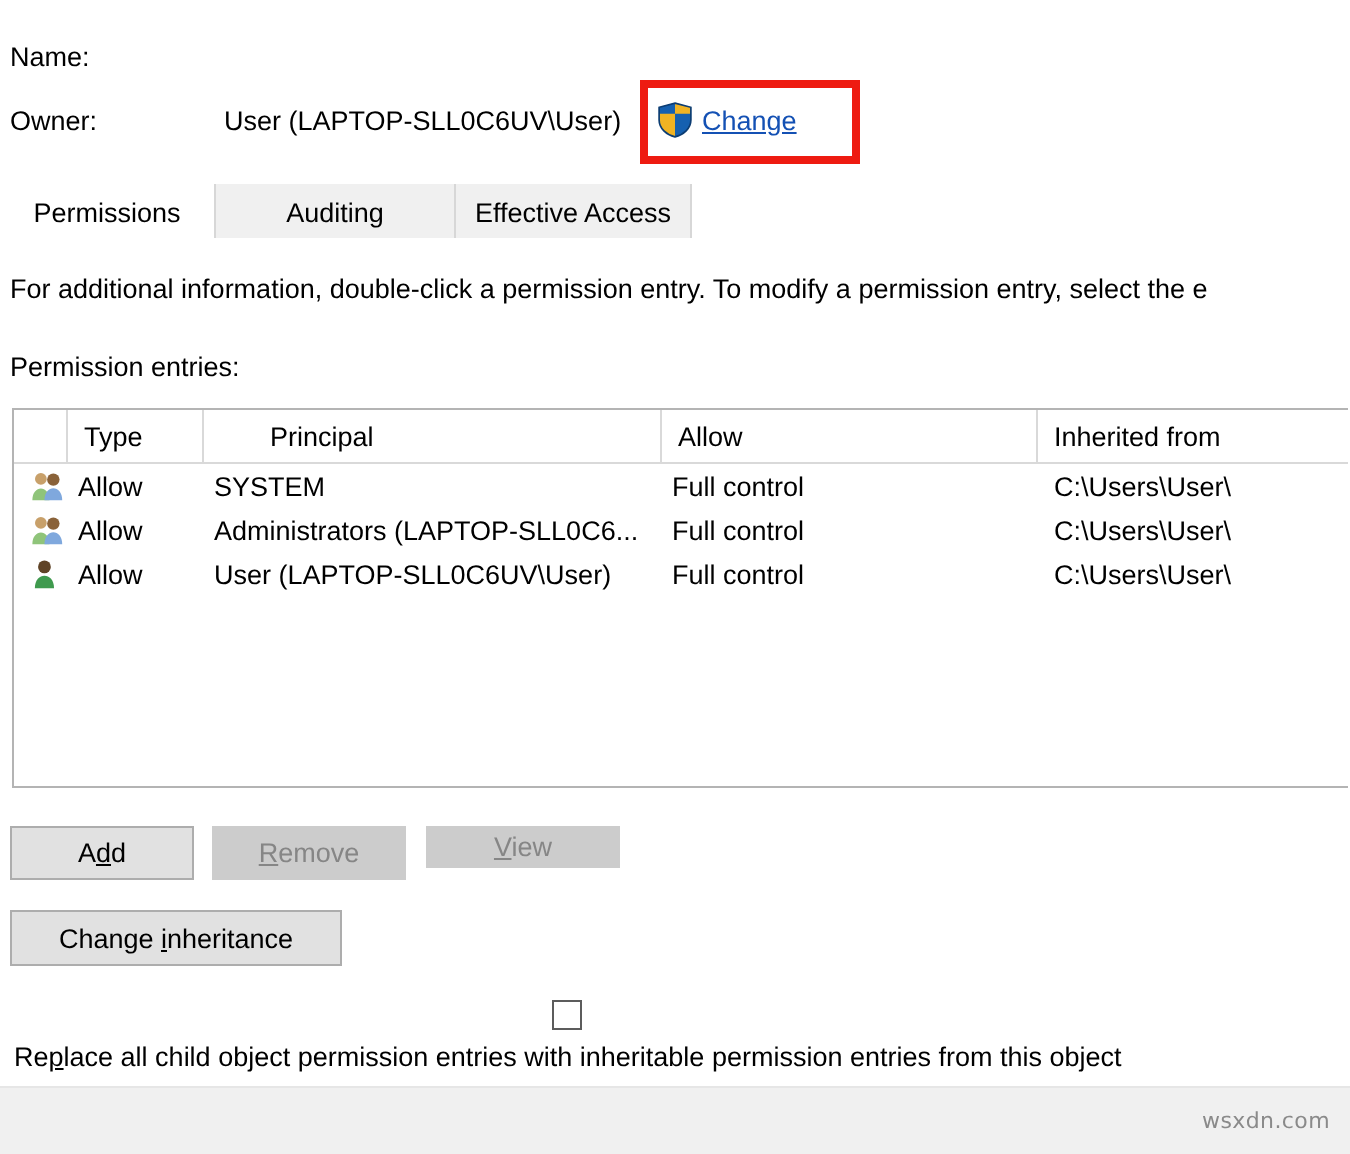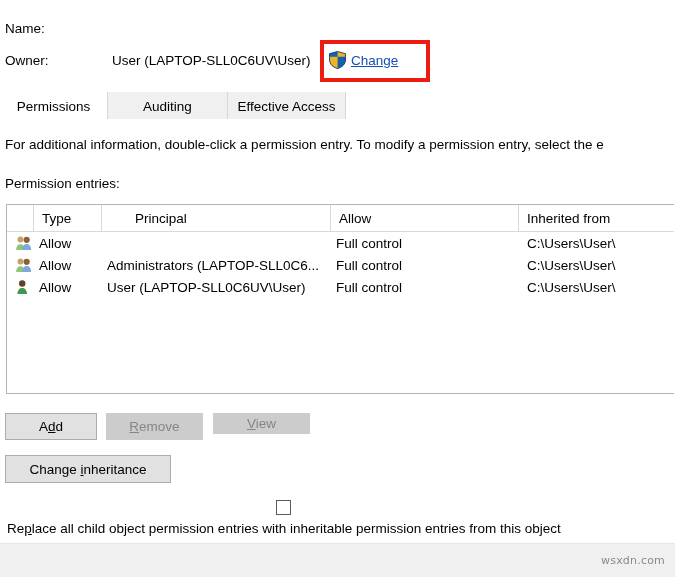--- a/index.html
+++ b/index.html
@@ -358,20 +358,21 @@
     <div class="lv-row">
       <div class="lv-cell c-icon">
         <svg class="row-icon" viewBox="0 0 20 18">
           <circle cx="6" cy="5" r="3.3" fill="#c8a06a"></circle>
           <path d="M1.2 17 C1.2 12.6 3.6 10.4 6 10.4 C8.4 10.4 10.8 12.6 10.8 17 Z" fill="#8fc47a"></path>
           <circle cx="13" cy="5.4" r="3.5" fill="#8a6239"></circle>
           <path d="M8 17 C8 12.4 10.5 10.2 13 10.2 C15.5 10.2 18 12.4 18 17 Z" fill="#7fa8dd"></path>
         </svg>
       </div>
       <div class="lv-cell c-type">Allow</div>
+      <div class="lv-cell c-princ">SYSTEM</div>
       <div class="lv-cell c-access">Full control</div>
       <div class="lv-cell c-inherit">C:\Users\User\</div>
     </div>
 
     <div class="lv-row">
       <div class="lv-cell c-icon">
         <svg class="row-icon" viewBox="0 0 20 18">
           <circle cx="6" cy="5" r="3.3" fill="#c8a06a"></circle>
           <path d="M1.2 17 C1.2 12.6 3.6 10.4 6 10.4 C8.4 10.4 10.8 12.6 10.8 17 Z" fill="#8fc47a"></path>
           <circle cx="13" cy="5.4" r="3.5" fill="#8a6239"></circle>

